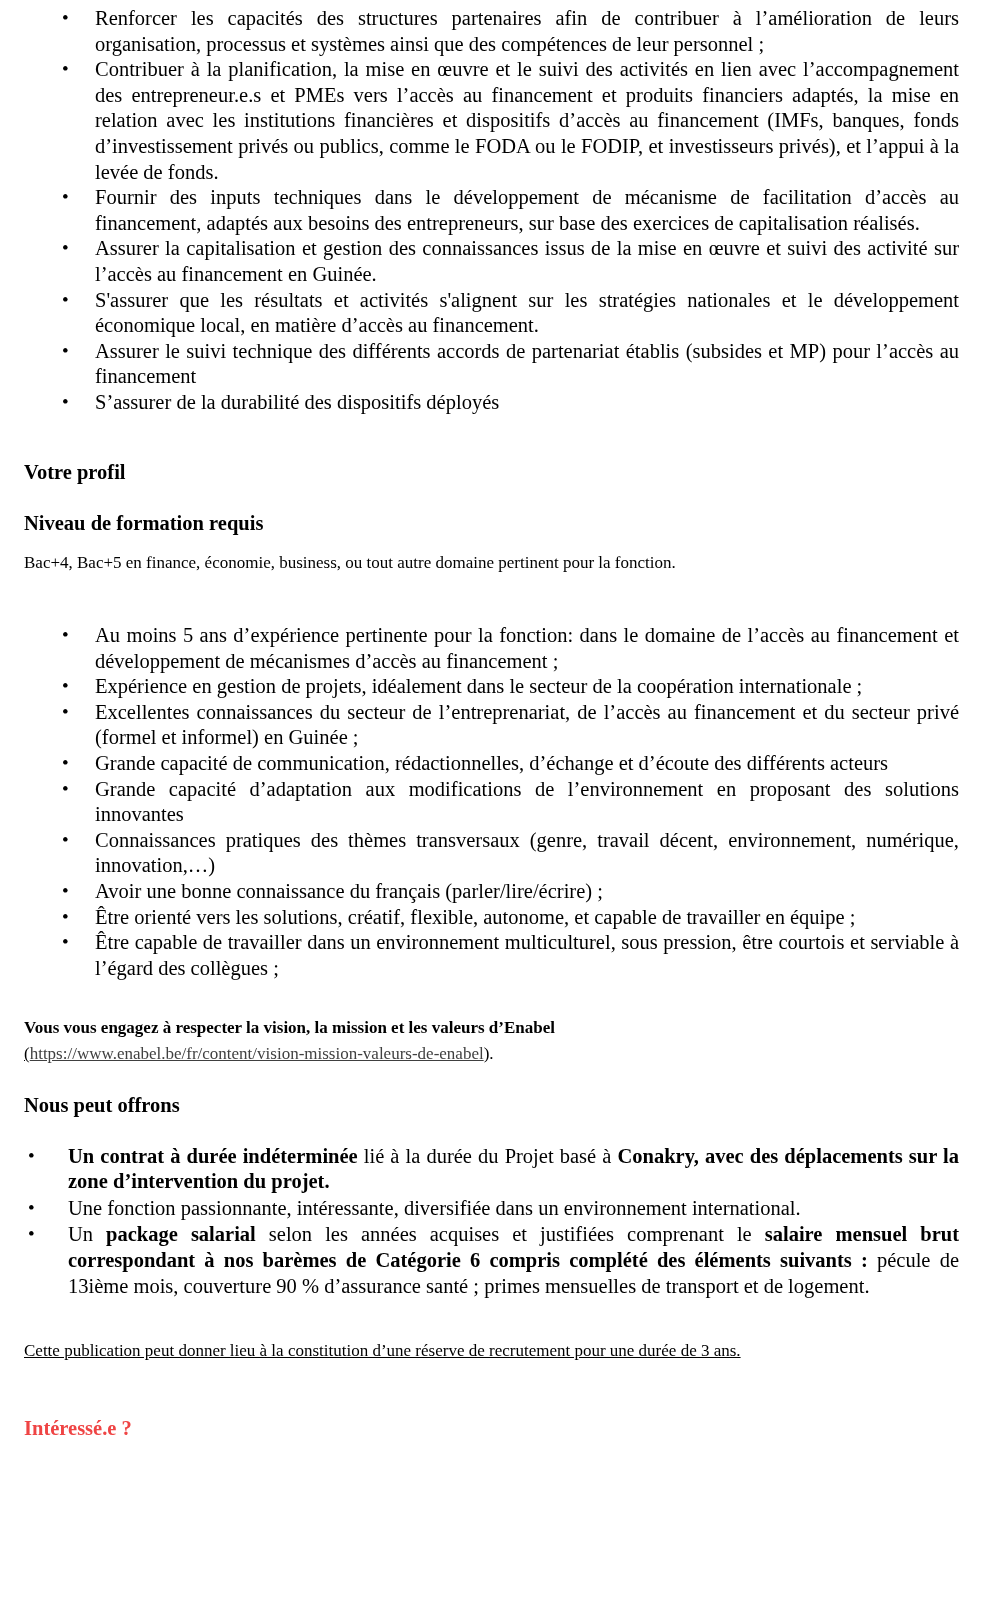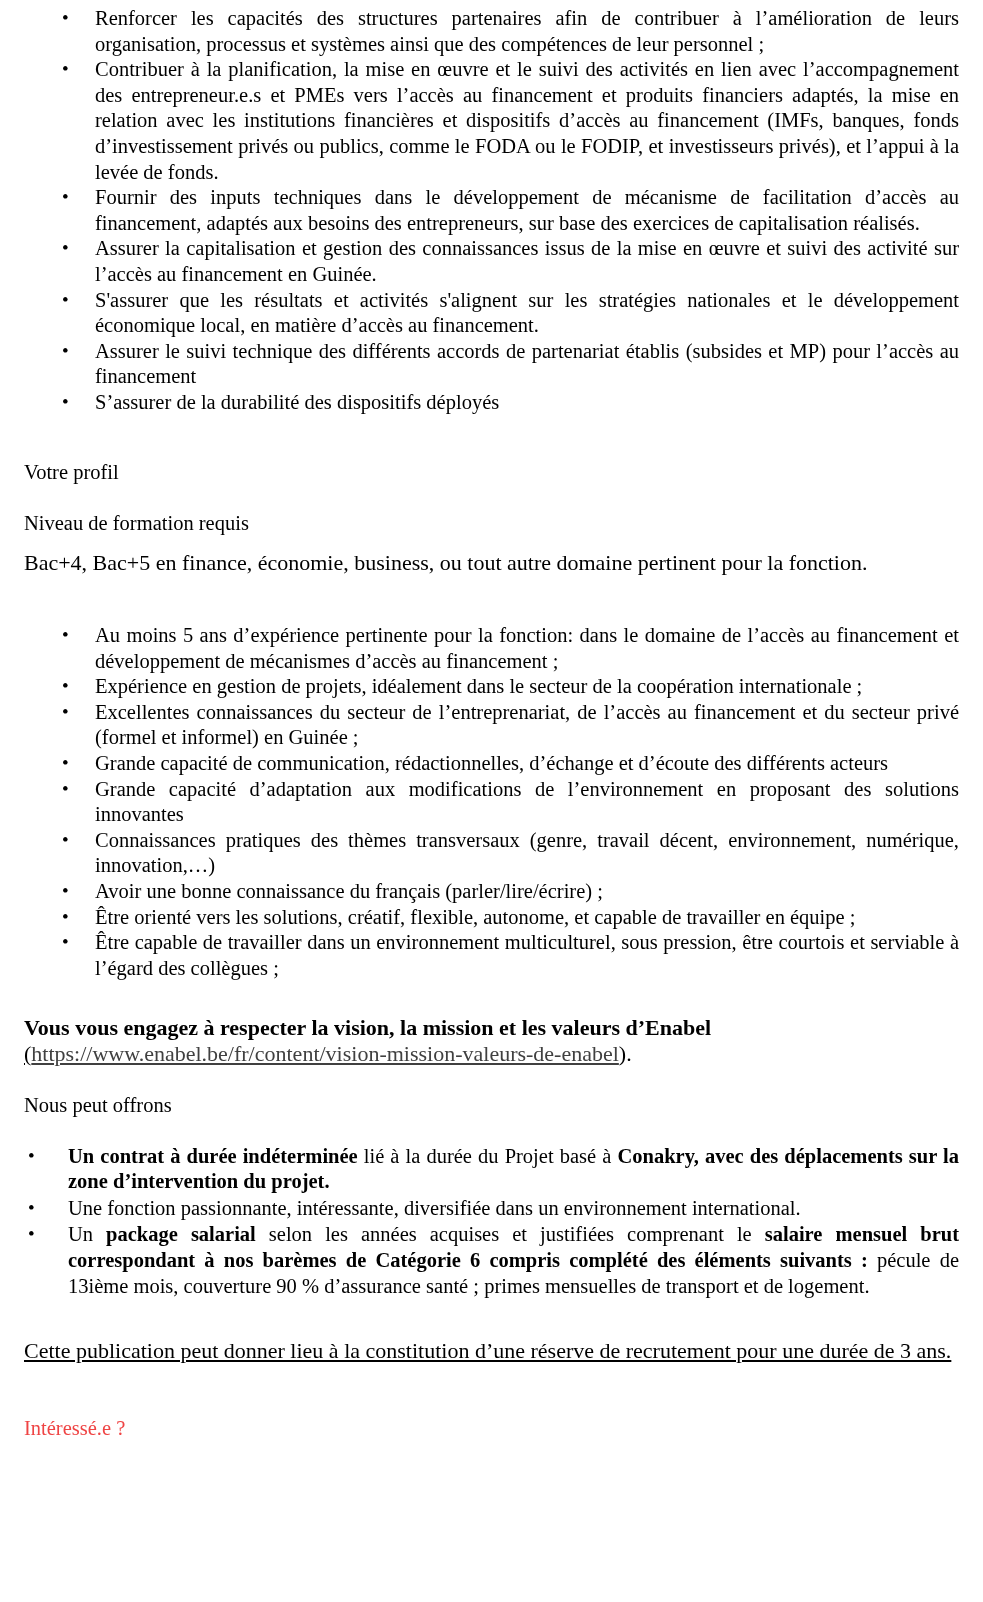--- a/index.html
+++ b/index.html
@@ -61,31 +61,31 @@
   ul.bullets.shallow > li {
     margin-bottom: 1px;
   }
 
   
   li > .txt { display: block; }
 
   
   h2.sec {
     font-size: 20.5px;
-    font-weight: normal;
+    font-weight: bold;
     margin: 0;
     padding: 0;
     line-height: 25px;
     text-align: left;
   }
   h2.red {
     color: #ef4444;
   }
   p.para {
-    font-size: 22px;
+    font-size: 17px;
     line-height: 25.6px;
     margin: 0;
     text-align: left;
   }
   p.just {
     text-align: justify;
   }
   .b { font-weight: bold; }
   .u { text-decoration: underline; }
   .sp-14 { height: 14px; }

